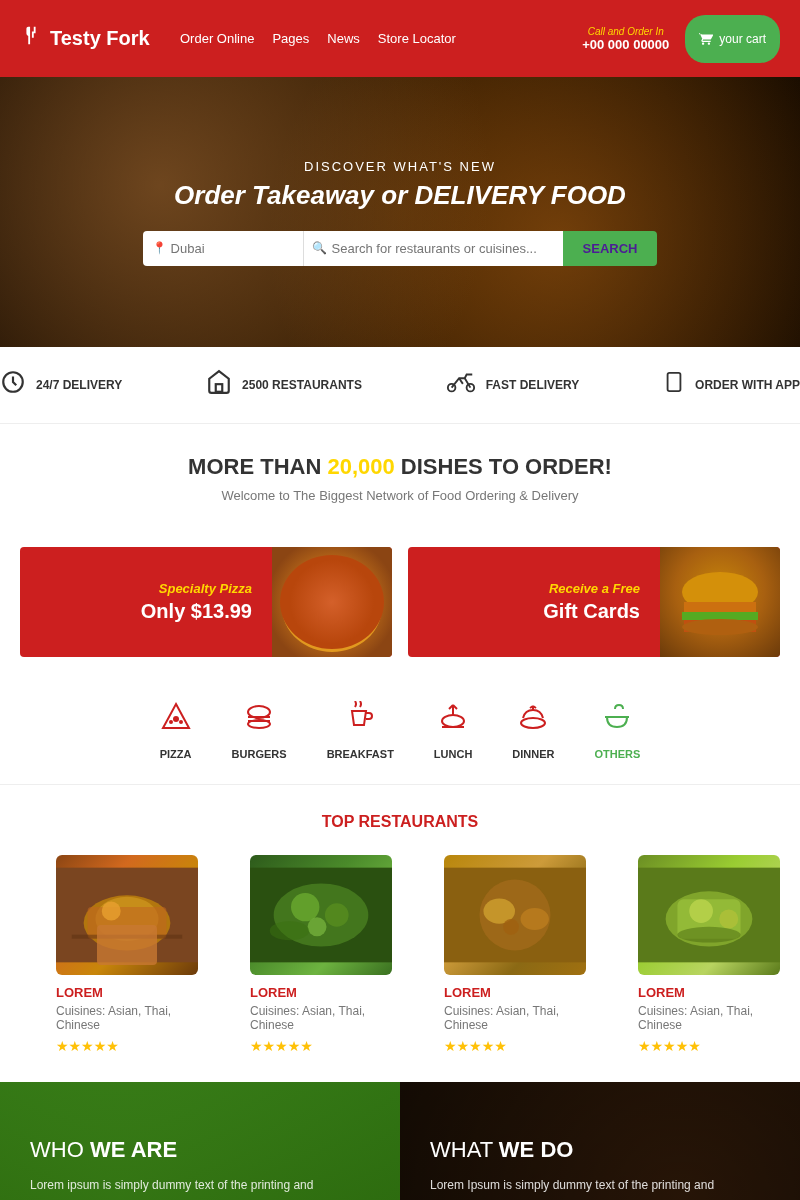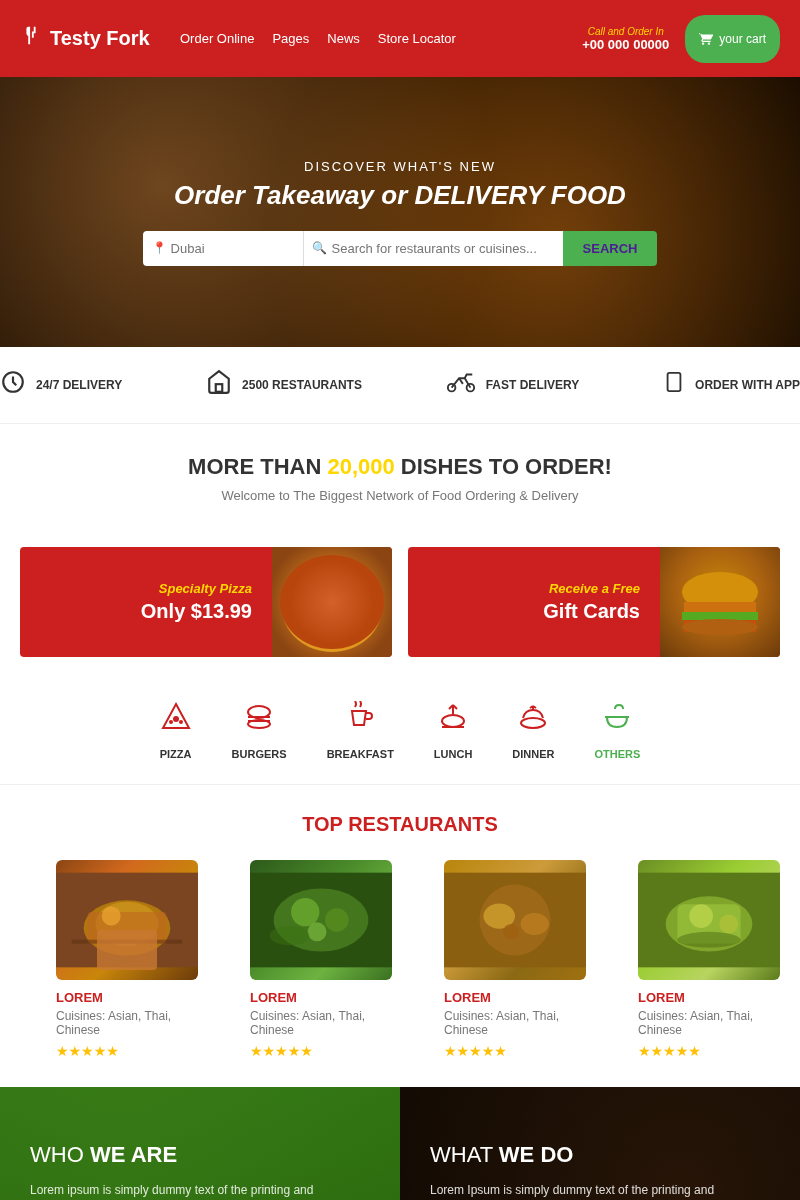--- a/index.html
+++ b/index.html
@@ -271,21 +271,21 @@
     .category-label.active {
       color: #4caf50;
     }
 
     
     .restaurants-section {
       padding: 28px 20px;
       text-align: center;
     }
     .section-title {
-      font-size: 20px;
+      font-size: 16px;
       font-weight: bold;
       text-transform: uppercase;
       color: #333;
       margin-bottom: 24px;
     }
     .section-title span {
       color: #cc1f1f;
     }
     .restaurants-grid {
       display: grid;

